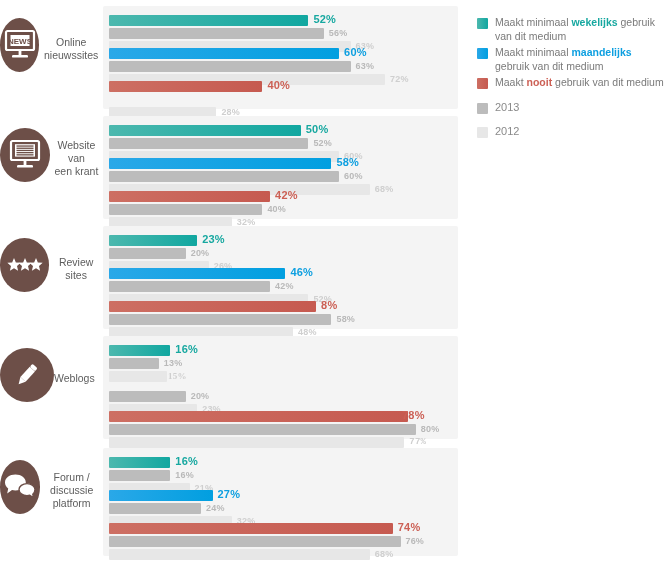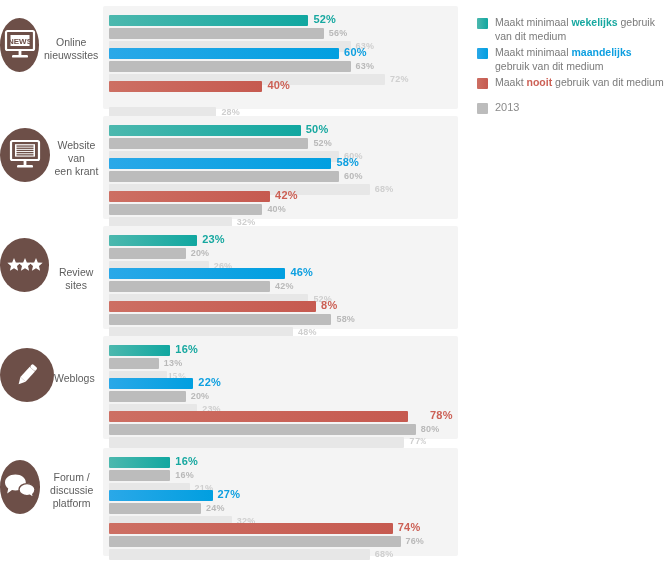--- a/index.html
+++ b/index.html
@@ -170,21 +170,21 @@
             <rect x="8.5" y="10.8" width="17" height="1.3" fill="#6d4f48"></rect>
             <rect x="8.5" y="13" width="17" height="1.3" fill="#6d4f48"></rect>
             <rect x="8.5" y="15.200000000000001" width="17" height="1.3" fill="#6d4f48"></rect>
             <rect x="15.6" y="21" width="2.8" height="5" fill="#ffffff"></rect>
             <rect x="9" y="26" width="16" height="2.6" rx="1.2" fill="#ffffff"></rect>
           </svg>
         </div>
         <div class="cat-label">Website van
 een krant</div>
       </div>
-      <div class="cat-cell" style="top: 238px; align-items: flex-end;">
+      <div class="cat-cell" style="top: 238px;">
         <div class="cat-circle">
           <svg width="36" height="16" viewBox="0 0 36 16">
             <polygon points="7.00,1.00 8.85,5.45 13.66,5.84 10.00,8.97 11.11,13.66 7.00,11.15 2.89,13.66 4.00,8.97 0.34,5.84 5.15,5.45" fill="#ffffff"></polygon>
             <polygon points="18.00,1.00 19.85,5.45 24.66,5.84 21.00,8.97 22.11,13.66 18.00,11.15 13.89,13.66 15.00,8.97 11.34,5.84 16.15,5.45" fill="#ffffff"></polygon>
             <polygon points="29.00,1.00 30.85,5.45 35.66,5.84 32.00,8.97 33.11,13.66 29.00,11.15 24.89,13.66 26.00,8.97 22.34,5.84 27.15,5.45" fill="#ffffff"></polygon>
           </svg>
         </div>
         <div class="cat-label">Review sites</div>
       </div>
       <div class="cat-cell" style="top: 348px;">
@@ -327,35 +327,31 @@
           <span class="val teal" style="left: 66.36px;">16%</span>
         </div>
         <div class="bar-row" style="top: 22px; width: 343px;">
           <div class="bar gray" style="width: 49.9px;"></div>
           <span class="val small" style="left: 54.855px;">13%</span>
         </div>
         <div class="bar-row" style="top: 35px; width: 343px;">
           <div class="bar lgray" style="width: 57.5px;"></div>
           <span class="val small l2" style="left: 59px; font-family: Liberation Serif, serif;">15%</span>
         </div>
-        <div class="bar-row" style="top: 42px; width: 343px;">
-          <div class="bar blue" style="width: 84.4px;"></div>
-          <span class="val blue" style="left: 89.37px;">22%</span>
-        </div>
         <div class="bar-row" style="top: 55px; width: 343px;">
           <div class="bar gray" style="width: 76.7px;"></div>
           <span class="val small" style="left: 81.7px;">20%</span>
         </div>
         <div class="bar-row" style="top: 68px; width: 343px;">
           <div class="bar lgray" style="width: 88.2px;"></div>
           <span class="val small l2" style="left: 93.205px;">23%</span>
         </div>
         <div class="bar-row" style="top: 75px; width: 343px;">
           <div class="bar red" style="width: 299.1px;"></div>
-          <span class="val red" style="left: 321px; text-align: right;">78%</span>
+          <span class="val red" style="left: 293px; text-align: right;">78%</span>
         </div>
         <div class="bar-row" style="top: 88px; width: 343px;">
           <div class="bar gray" style="width: 306.8px;"></div>
           <span class="val small" style="left: 311.8px;">80%</span>
         </div>
         <div class="bar-row" style="top: 101px; width: 343px;">
           <div class="bar lgray" style="width: 295.3px;"></div>
           <span class="val small l2" style="left: 300.295px; font-family: Liberation Mono, monospace;">77%</span>
         </div>
       </div>
@@ -412,16 +408,20 @@
         <div class="legend-item">
           <span class="legend-sw red"></span>
           <span class="legend-txt"><span>Maakt </span><b class="red">nooit</b><span> gebruik van dit medium</span></span>
         </div>
       </div>
     <div id="legend-years">
         <div class="legend-item legend-year">
           <span class="legend-sw gray"></span>
           <span class="legend-txt">2013</span>
         </div>
+        <div class="legend-item legend-year">
+          <span class="legend-sw lgray"></span>
+          <span class="legend-txt">2012</span>
+        </div>
       </div>
   </div>
 
 </div>
 
 </body></html>

